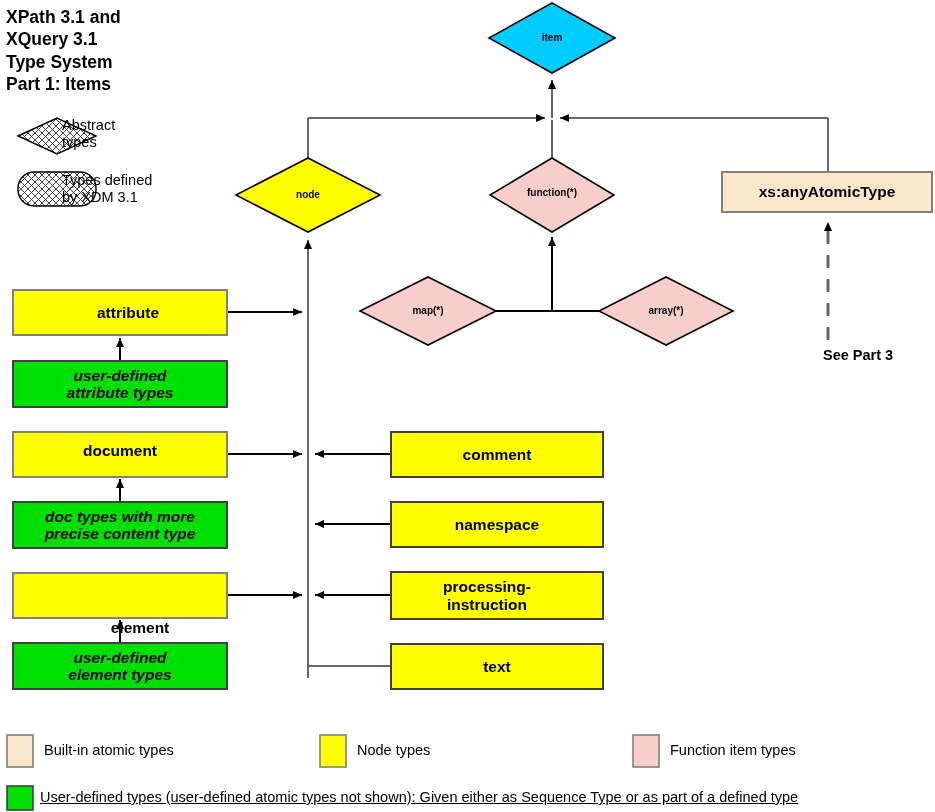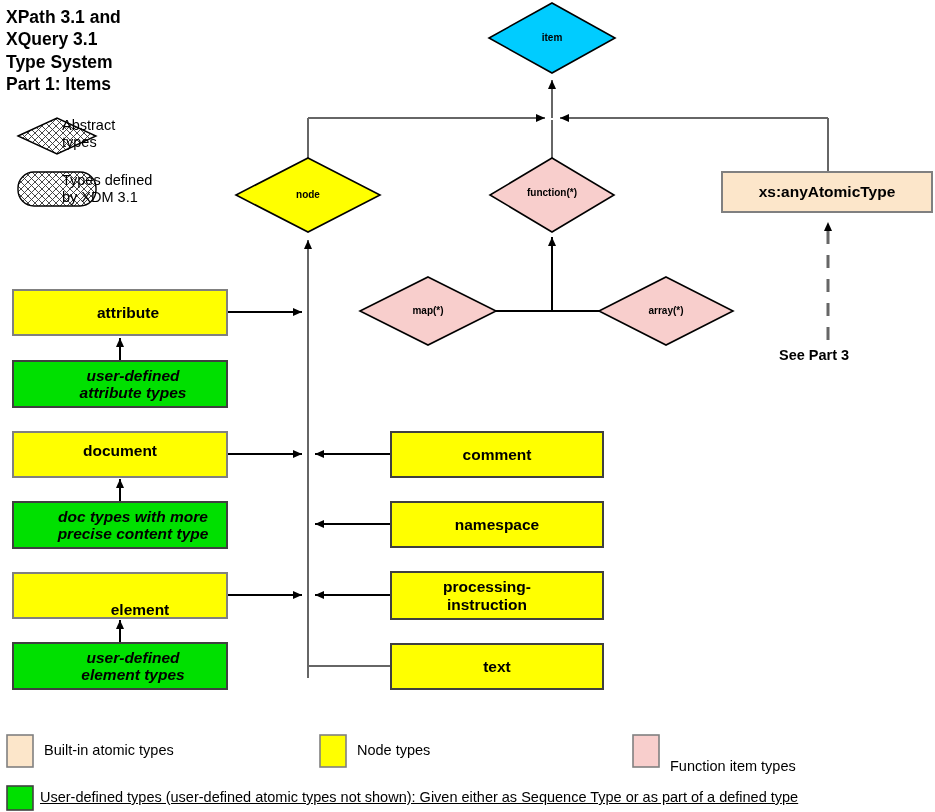--- a/index.html
+++ b/index.html
@@ -9,24 +9,24 @@
   
   #title{position:absolute;left:6px;top:6px;width:230px;font-size:17.5px;
          font-weight:bold;line-height:1.28;white-space:pre-line;}
   
   .keytxt{position:absolute;font-size:14.5px;font-weight:normal;line-height:1.14;
           white-space:pre-line;}
   
   .shapetext{position:absolute;display:flex;align-items:center;justify-content:center;
              text-align:center;font-weight:bold;line-height:1.12;}
   .boxtext{font-size:15.5px;}
-  .udtext{font-size:15.5px;font-style:italic;padding-left:13px;}
+  .udtext{font-size:15.5px;font-style:italic;}
   .diatext{font-size:10px;}
   .bottomlegend{position:absolute;font-size:14.5px;font-weight:normal;}
-  .seepart{position:absolute;font-size:14.5px;font-weight:bold;}
+  .seepart{position:absolute;font-size:14.5px;font-weight:bold;margin-left:44px;}
 </style>
 </head>
 <body>
 
 <svg id="canvas" viewBox="0 0 935 812" xmlns="http://www.w3.org/2000/svg">
   <defs>
     <marker id="arrB" markerWidth="10" markerHeight="10" refX="9" refY="4" orient="auto" markerUnits="userSpaceOnUse">
       <path d="M0,0 L9,4 L0,8 z" fill="#000"></path>
     </marker>
     <marker id="arrG" markerWidth="10" markerHeight="10" refX="9" refY="4" orient="auto" markerUnits="userSpaceOnUse">
@@ -130,33 +130,33 @@
 <div class="shapetext diatext" style="left:489px;top:3px;width:126px;height:70px;">item</div>
 <div class="shapetext diatext" style="left:236px;top:158px;width:144px;height:74px;">node</div>
 <div class="shapetext diatext" style="left:490px;top:156px;width:124px;height:74px;">function(*)</div>
 <div class="shapetext diatext" style="left:360px;top:277px;width:136px;height:68px;">map(*)</div>
 <div class="shapetext diatext" style="left:599px;top:277px;width:134px;height:68px;">array(*)</div>
 
 <div class="shapetext boxtext" style="left:722px;top:172px;width:210px;height:40px;">xs:anyAtomicType</div>
 
 <div class="shapetext boxtext" style="left:13px;top:290px;width:214px;height:45px;margin-left:8px;">attribute</div>
 <div class="shapetext boxtext" style="left:13px;top:428px;width:214px;height:45px;">document</div>
-<div class="shapetext boxtext" style="left:13px;top:587px;width:254px;height:45px;">element</div>
+<div class="shapetext boxtext" style="left:13px;top:605px;width:254px;height:45px;">element</div>
 
 <div class="shapetext udtext" style="left:13px;top:361px;width:214px;height:46px;white-space:pre-line;">user-defined
 attribute types</div>
 <div class="shapetext udtext" style="left:13px;top:502px;width:214px;height:46px;white-space:pre-line;">doc types with more
 precise content type</div>
 <div class="shapetext udtext" style="left:13px;top:643px;width:214px;height:46px;white-space:pre-line;">user-defined
 element types</div>
 
 <div class="shapetext boxtext" style="left:391px;top:432px;width:212px;height:45px;">comment</div>
 <div class="shapetext boxtext" style="left:391px;top:502px;width:212px;height:45px;">namespace</div>
 <div class="shapetext boxtext" style="left:391px;top:572px;width:192px;height:47px;white-space:pre-line;">processing-
 instruction</div>
 <div class="shapetext boxtext" style="left:391px;top:644px;width:212px;height:45px;">text</div>
 
 <div class="seepart" style="left:779px;top:347px;">See Part 3</div>
 
 <div class="bottomlegend" style="left:44px;top:742px;text-align:right;">Built-in atomic types</div>
 <div class="bottomlegend" style="left:357px;top:742px;">Node types</div>
-<div class="bottomlegend" style="left:670px;top:742px;margin-top:16px;">Function item types</div>
+<div class="bottomlegend" style="left:670px;top:742px;">Function item types</div>
 <div class="bottomlegend" style="left:40px;top:789px;white-space:nowrap;text-decoration:underline;">User-defined types (user-defined atomic types not shown):  Given either as Sequence Type or as part of a defined type</div>
 
 </body></html>

